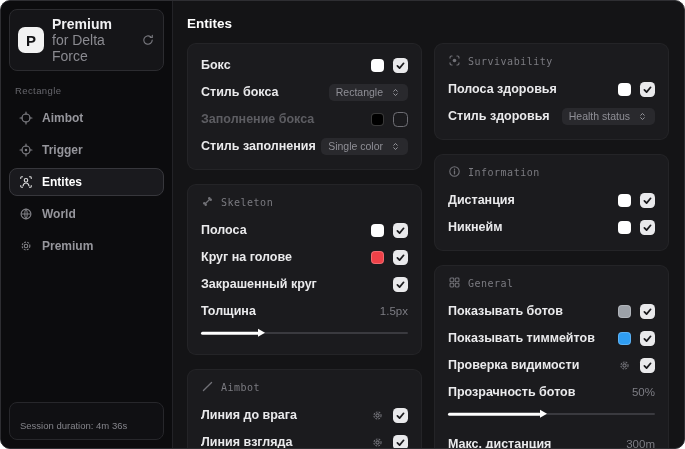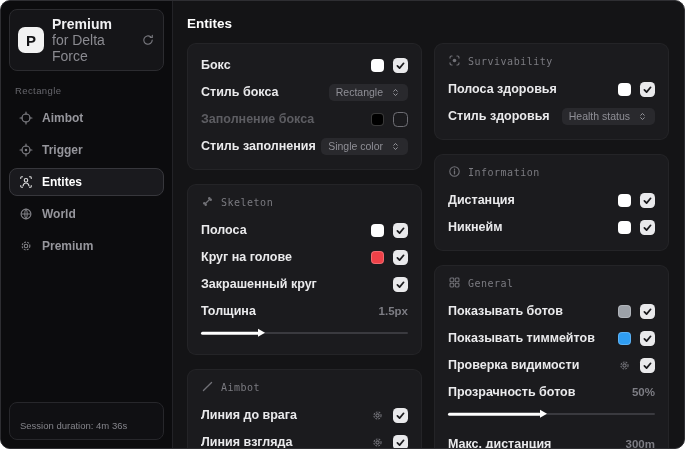--- a/index.html
+++ b/index.html
@@ -53,21 +53,21 @@
   .card-head {
     display:flex; align-items:center; gap:7px; color:#7b7b81;
     font-family:"DejaVu Sans Mono", monospace; font-size:10px;
     letter-spacing:.5px; margin-bottom:9px;
   }
   .card-head svg { opacity:.9; }
   .row { display:flex; align-items:center; justify-content:space-between; min-height:22px; }
   .rows { display:flex; flex-direction:column; gap:5px; }
   .label { font-size:12.5px; font-weight:600; color:#eaeaec; }
   .label.disabled { color:#5d5d62; }
-  .value { font-size:11.5px; font-weight:700; color:#7d7d84; }
+  .value { font-size:11.5px; font-weight:400; color:#7d7d84; }
   .ctrls { display:flex; align-items:center; gap:9px; }
   .swatch {
     width:13px; height:13px; border-radius:4px;
     border:1px solid rgba(255,255,255,.22); cursor:pointer;
   }
   .cb {
     width:15px; height:15px; border-radius:4.5px; background:#e9e9eb;
     display:flex; align-items:center; justify-content:center; cursor:pointer;
   }
   .cb.off { background:transparent; border:1.5px solid #6e6e74; }

